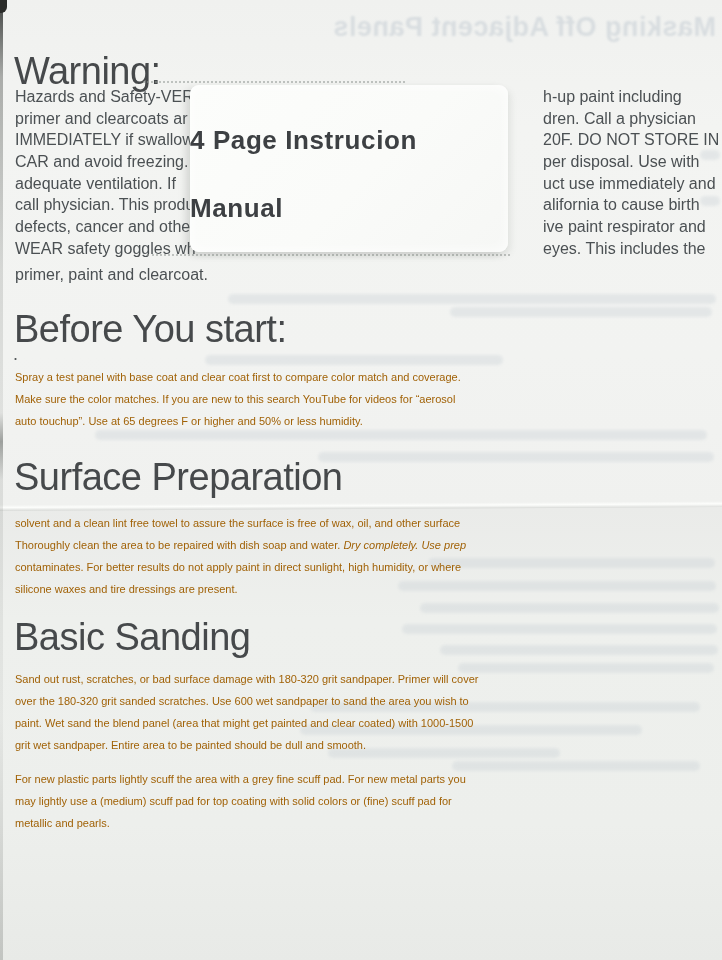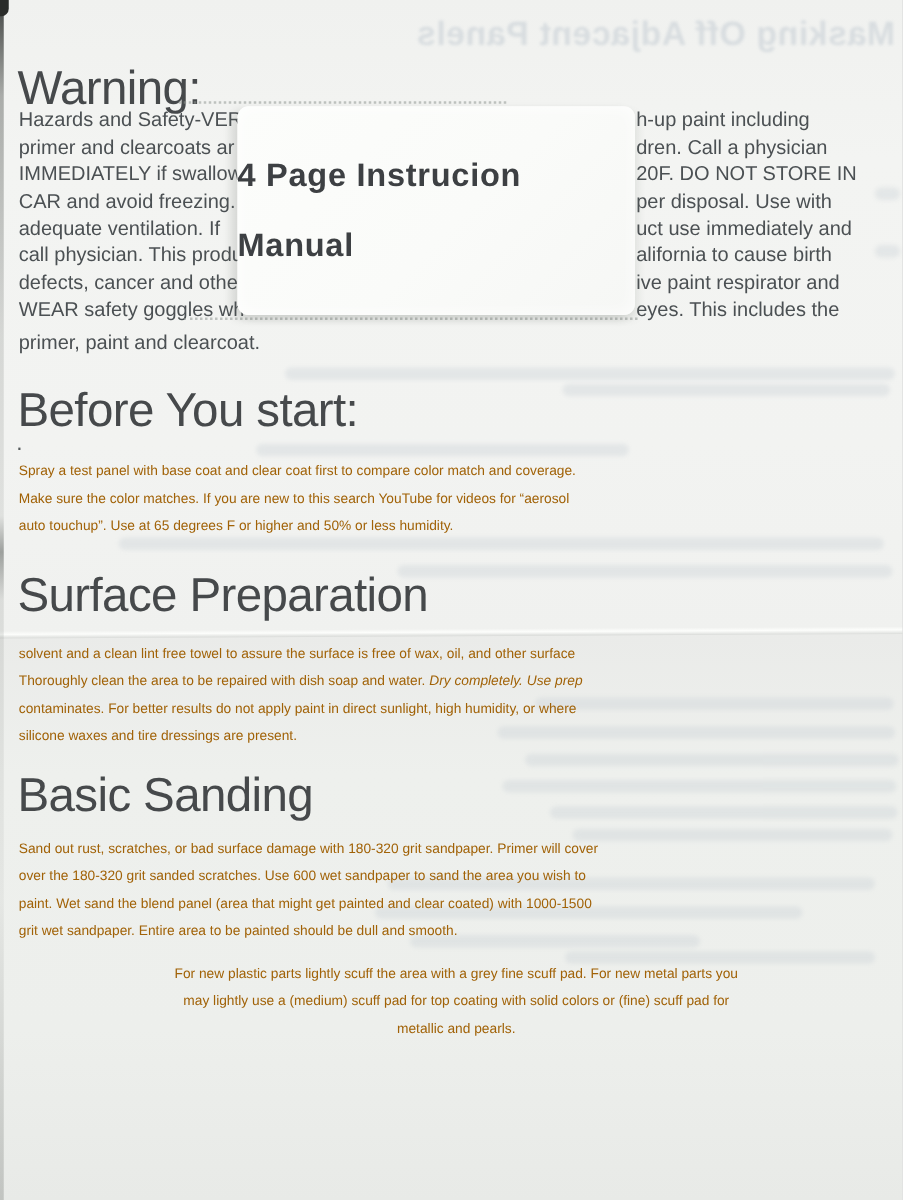--- a/index.html
+++ b/index.html
@@ -30,34 +30,34 @@
     letter-spacing:-0.5px;white-space:nowrap;}
   .stray-dot{position:absolute;left:13px;top:344px;font-size:18px;color:#555a5c;}
 
   .para{position:absolute;left:15px;width:700px;font-size:11px;color:#a16207;}
   .para .ln{line-height:22px;height:22px;white-space:nowrap;}
   .para .ln i{font-style:italic;}
 
   .wpara{position:absolute;top:88px;left:15px;width:700px;font-size:16px;color:#4b5053;}
   .wrow{position:relative;height:21.7px;}
   .wrow .lf{position:absolute;left:0;top:0;white-space:nowrap;}
-  .wrow .rt{position:absolute;left:494px;top:0;white-space:nowrap;}
+  .wrow .rt{position:absolute;left:494px;top:0;white-space:nowrap;padding-left:34px;}
   .wclose{position:relative;height:22px;margin-top:4px;white-space:nowrap;}
 
   .perf{position:absolute;height:0;border-top:2px dotted rgba(148,153,150,.55);z-index:5;}
   .perf-top{top:81px;left:143px;width:262px;}
   .perf-bottom{top:254px;left:147px;width:363px;}
 
   .sticker{position:absolute;left:190px;top:85px;width:318px;height:167px;z-index:6;
     background:linear-gradient(135deg,#fcfdfb 0%,#fafbf9 55%,#f6f7f5 100%);
     border-radius:9px;text-align:left;color:#3d4043;font-weight:700;
     box-shadow:-5px 3px 7px rgba(96,101,97,.18), 3px 4px 6px rgba(118,122,118,.12),
       inset 0 0 14px rgba(255,255,255,.85);}
   .sticker .s1{margin-top:40px;font-size:26px;letter-spacing:.6px;}
-  .sticker .s2{margin-top:25px;font-size:26px;letter-spacing:.6px;}
+  .sticker .s2{margin-top:37px;font-size:26px;letter-spacing:.6px;}
 </style>
 </head>
 <body>
 
 <div class="photo">
 
   <div class="sheet-top"></div>
   <div class="sheet-bottom"></div>
   <div class="seam"></div>
 
@@ -144,21 +144,21 @@
     <div class="ln">silicone waxes and tire dressings are present.</div>
   </div>
 
   <div class="h" style="top:616px;">Basic Sanding</div>
   <div class="para" style="top:668px;">
     <div class="ln">Sand out rust, scratches, or bad surface damage with 180-320 grit sandpaper. Primer will cover</div>
     <div class="ln">over the 180-320 grit sanded scratches. Use 600 wet sandpaper to sand the area you wish to</div>
     <div class="ln">paint. Wet sand the blend panel (area that might get painted and clear coated) with 1000-1500</div>
     <div class="ln">grit wet sandpaper. Entire area to be painted should be dull and smooth.</div>
   </div>
-  <div class="para" style="top:768px;text-align:center;">
+  <div class="para" style="top:768px;">
     <div class="ln">For new plastic parts lightly scuff the area with a grey fine scuff pad. For new metal parts you</div>
     <div class="ln">may lightly use a (medium) scuff pad for top coating with solid colors or (fine) scuff pad for</div>
     <div class="ln">metallic and pearls.</div>
   </div>
 
   <div class="edge-left"></div>
   <div class="corner-notch"></div>
 
 </div>
 

